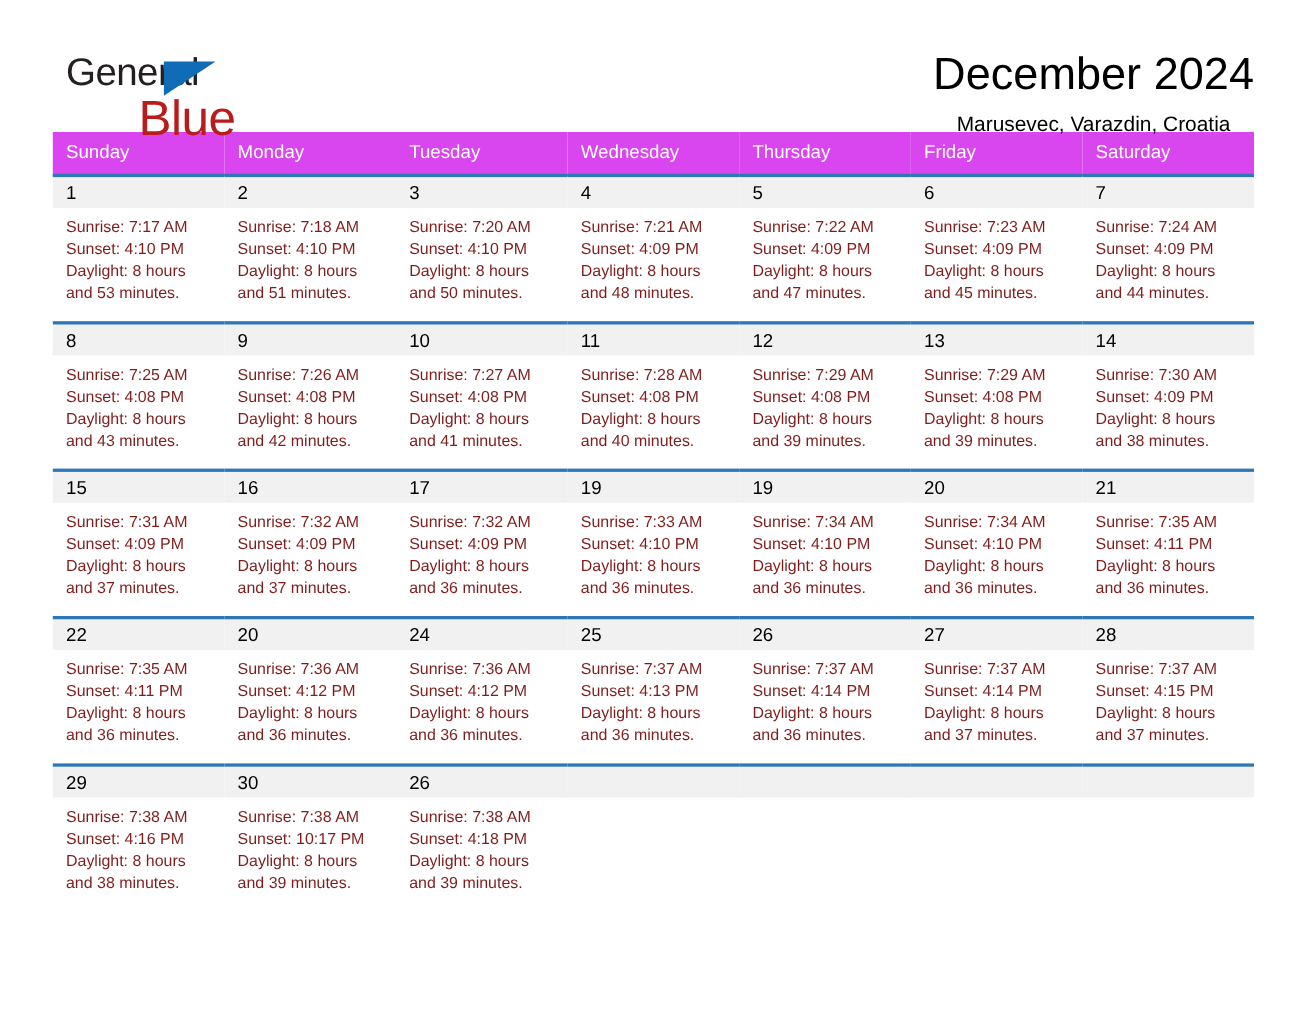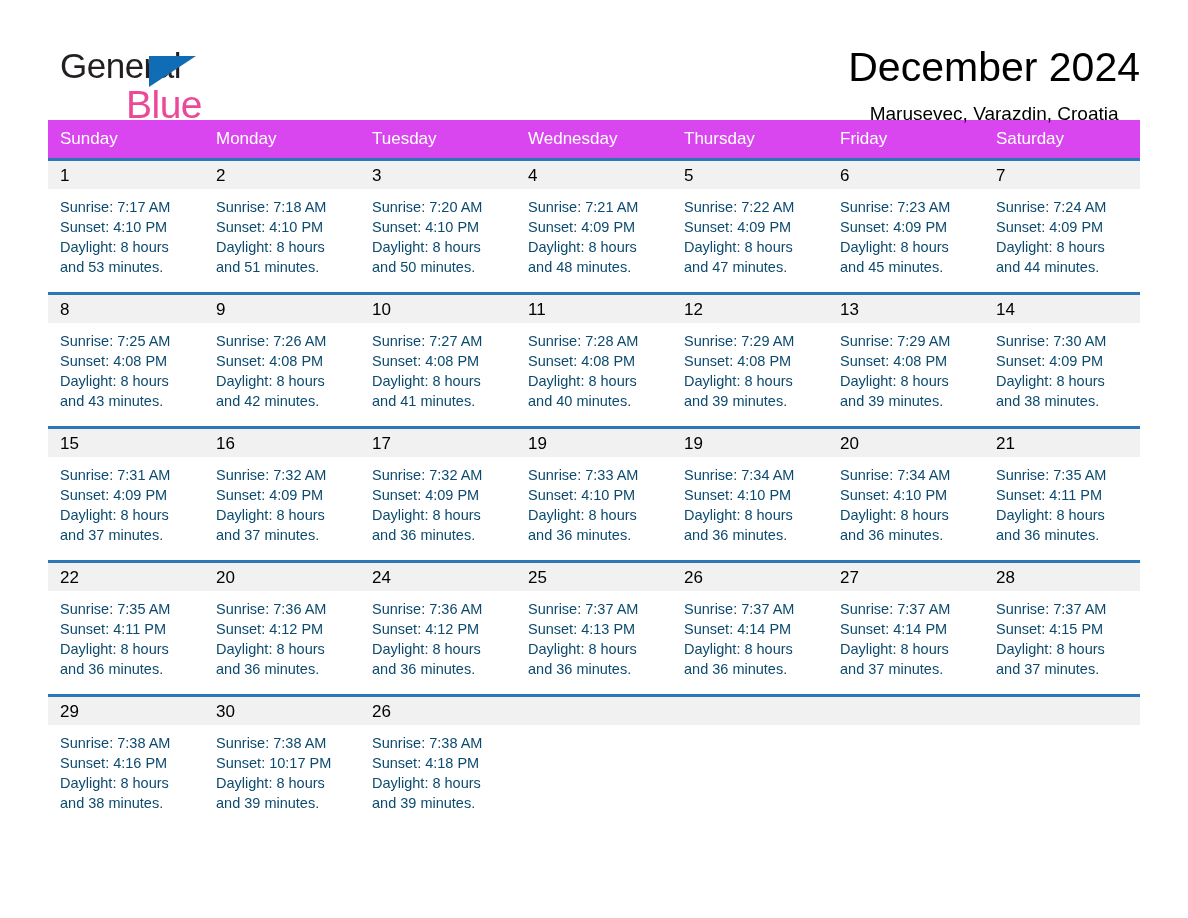--- a/index.html
+++ b/index.html
@@ -53,23 +53,23 @@
     top: 10px;
     width: 0;
     height: 0;
     border-left: 47px solid #106cb5;
     border-bottom: 31px solid transparent;
   }
   .logo-blue {
     position: absolute;
     left: 78px;
     top: 39px;
-    font-size: 39px;
+    font-size: 45px;
     letter-spacing: -0.5px;
-    color: #ec4899;
+    color: #b91c1c;
     line-height: 1;
   }
   .title-wrap {
     text-align: center;
     padding-top: 0px;
   }
   .cal-title {
     font-size: 41px;
     line-height: 1.05;
     color: #000000;
@@ -118,21 +118,21 @@
     box-sizing: border-box;
     padding: 4px 0 0 12px;
     font-size: 17px;
     color: #000000;
     line-height: 1.25;
   }
   .cell-body {
     padding: 8px 8px 0 12px;
     font-size: 14.5px;
     line-height: 20px;
-    color: #0c4a6e;
+    color: #7f1d1d;
   }
   .cell-body div { white-space: nowrap; }
   .cell.empty .daynum-band { background: #f1f1f1; }
   .cell.empty .cell-body { visibility: hidden; }
 </style>
 </head>
 <body>
 
 <div class="page">
 

